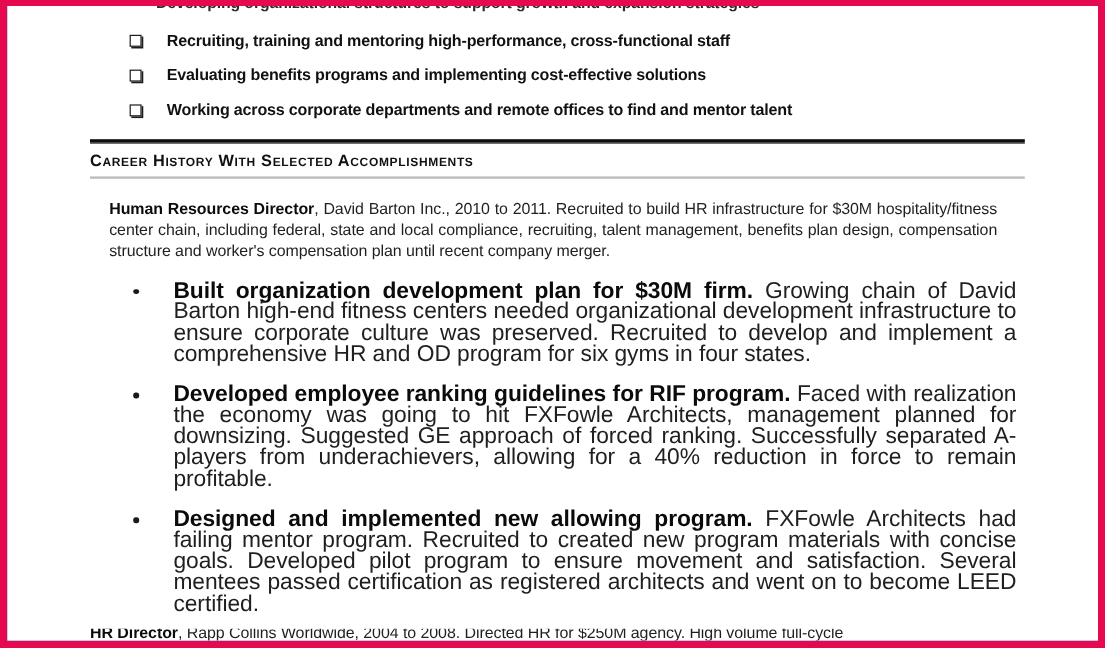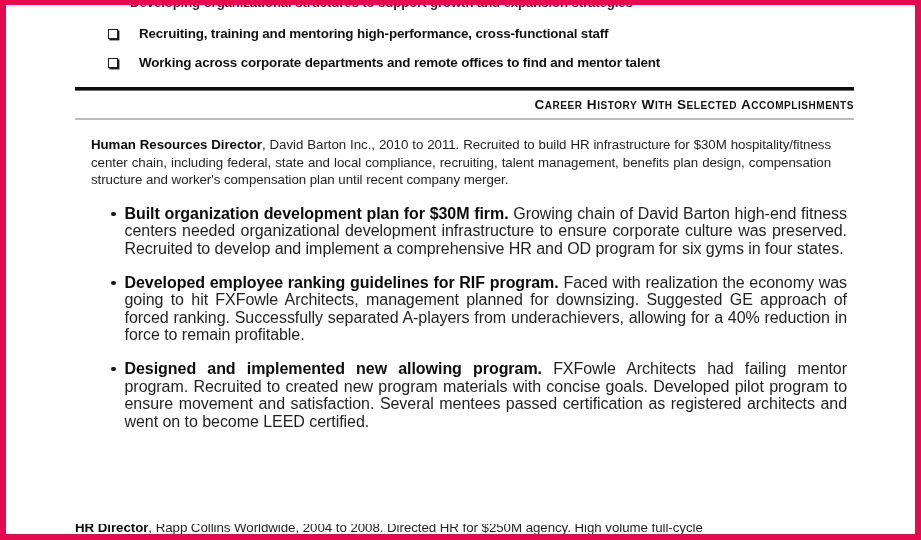--- a/index.html
+++ b/index.html
@@ -107,21 +107,21 @@
     border-top: 3px solid #0d0d0d;
     border-bottom: 1px solid #6f6f6f;
     margin: 0;
   }
   .rule-light {
     height: 0;
     border-top: 2px solid #bdbdbd;
     margin: 0;
   }
   .section-title {
-    text-align: right;
+    text-align: left;
     font-size: 13.6px;
     font-weight: bold;
     color: #111111;
     font-variant: small-caps;
     letter-spacing: 0.55px;
     padding: 6px 0 5px 0;
     line-height: 16px;
   }
 
   
@@ -155,22 +155,22 @@
   .acc-bullet {
     flex: 0 0 auto;
     width: 4.5px;
     height: 4.5px;
     border-radius: 50%;
     background: #1a1a1a;
     margin: 7px 0 0 36px;
   }
   .acc-text {
     flex: 1 1 auto;
-    margin-left: 9px;
-    font-size: 16px;
+    margin-left: 29px;
+    font-size: 19px;
     line-height: 17.6px;
     color: #1f1f1f;
     text-align: justify;
     letter-spacing: -0.05px;
   }
   .acc-text .lead {
     font-weight: bold;
     color: #0b0b0b;
   }
 
@@ -205,20 +205,24 @@
     <div class="content-column">
 
       <div class="clipped-line">
         <div class="clip-inner">Developing organizational structures to support growth and expansion strategies</div>
       </div>
 
       <ul class="check-list">
         <li class="check-item">
           <span class="check-glyph"></span>
           <span class="check-text">Recruiting, training and mentoring high-performance, cross-functional staff</span>
+        </li>
+        <li class="check-item">
+          <span class="check-glyph"></span>
+          <span class="check-text">Evaluating benefits programs and implementing cost-effective solutions</span>
         </li>
         <li class="check-item">
           <span class="check-glyph"></span>
           <span class="check-text">Working across corporate departments and remote offices to find and mentor talent</span>
         </li>
       </ul>
 
       <div class="section-block">
         <div class="rule-heavy"></div>
         <div class="section-title">Career History With Selected Accomplishments</div>

